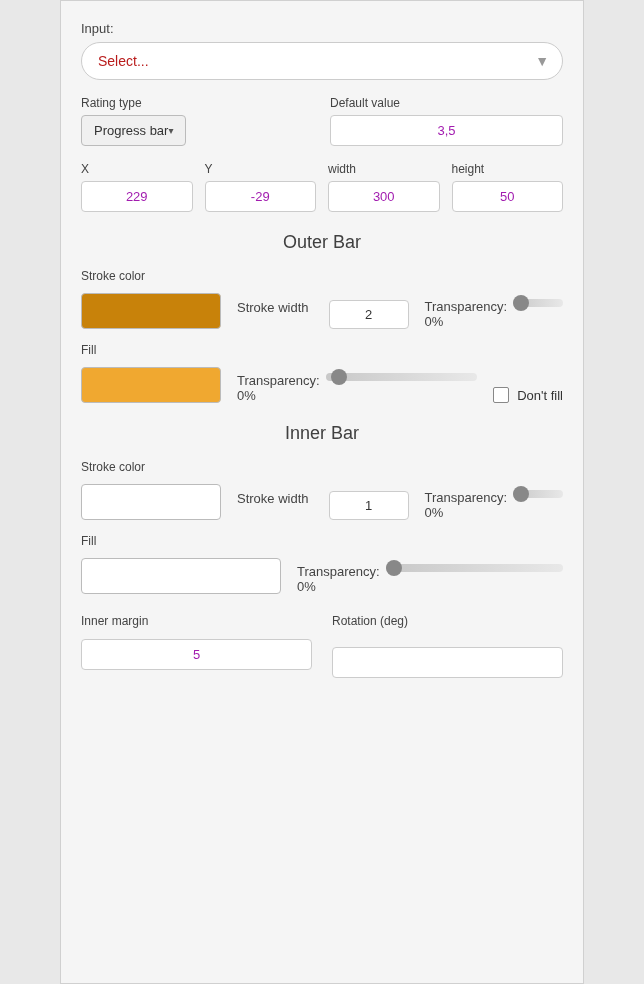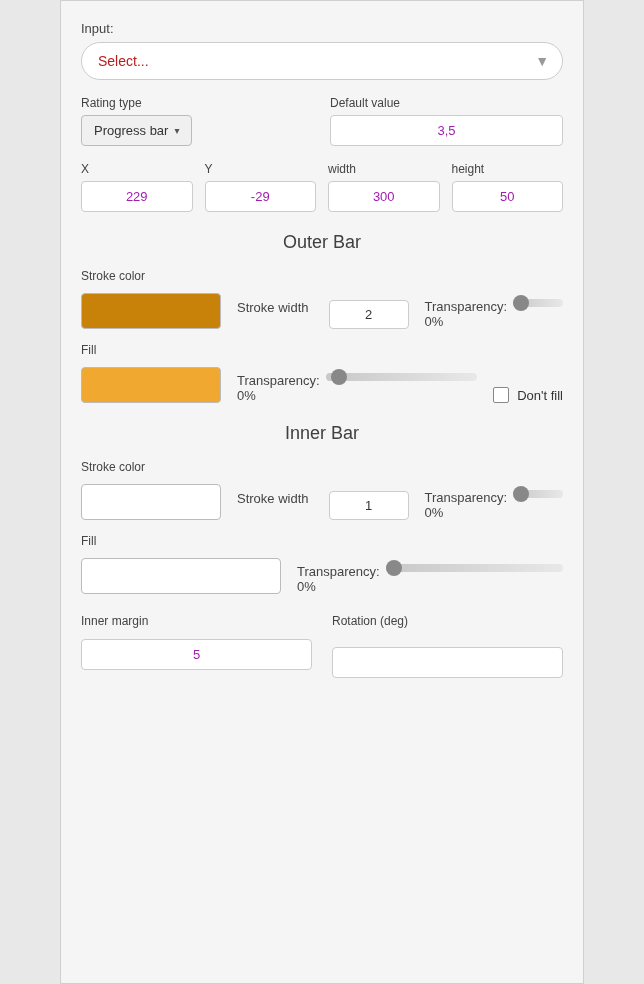--- a/index.html
+++ b/index.html
@@ -73,21 +73,20 @@
       flex: 1;
     }
 
     .col-right {
       flex: 1;
     }
 
     .dropdown-button {
       display: inline-flex;
       align-items: center;
-      gap: 6px;
       border: 1px solid #bbb;
       border-radius: 4px;
       background: #f0f0f0;
       padding: 7px 12px;
       font-size: 13px;
       cursor: pointer;
       color: #333;
     }
 
     .dropdown-button .arrow {

